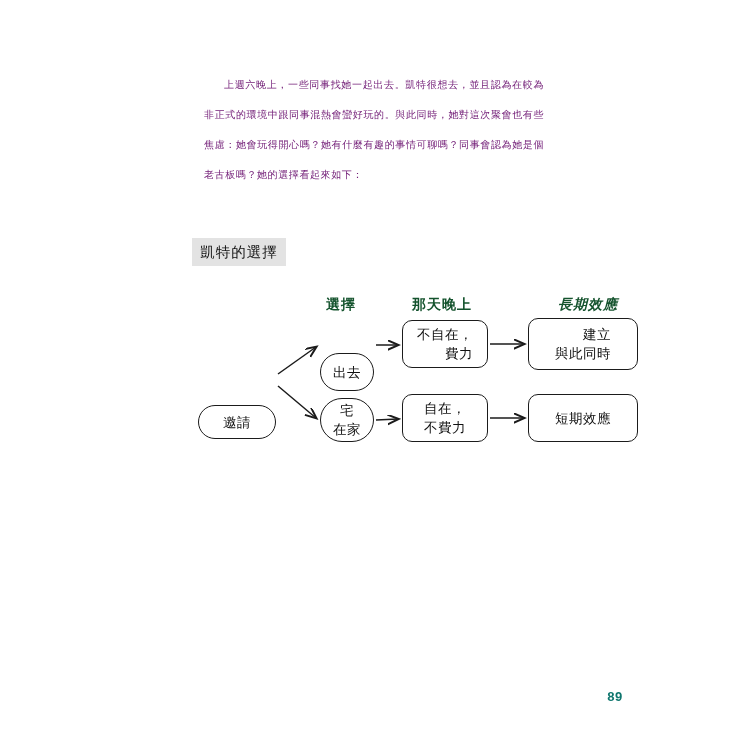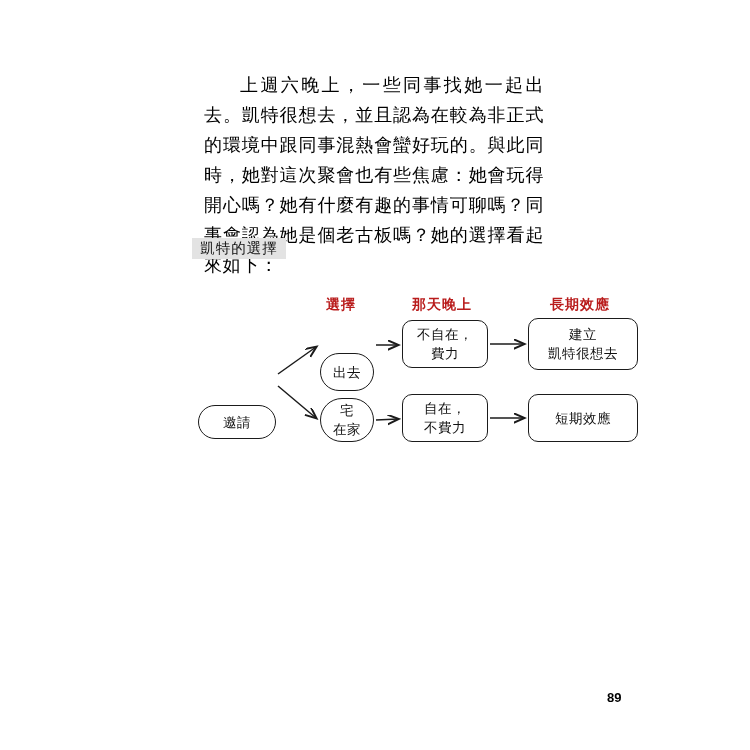--- a/index.html
+++ b/index.html
@@ -19,25 +19,25 @@
     position: absolute;
     left: 0;
     top: 0;
     width: 750px;
     height: 750px;
   }
 
   
   .para {
     position: absolute;
-    font-size: 18px;
+    font-size: 10px;
     line-height: 30px;
     letter-spacing: 0.6px;
     text-align: justify;
-    color: #000000;
+    color: #701a75;
   }
   .para-top {
     left: 204px;
     top: 70px;
     width: 340px;
   }
   .para-bottom {
     left: 204px;
     top: 520px;
     width: 344px;
@@ -45,21 +45,21 @@
   .indent {
     text-indent: 2em;
   }
 
   
   .section-chip {
     position: absolute;
     left: 192px;
     top: 238px;
     width: 94px;
-    height: 21px;
+    height: 28px;
     background: #e3e3e3;
     display: flex;
     align-items: center;
     justify-content: center;
     font-size: 14.5px;
     letter-spacing: 1px;
     color: #111;
   }
 
   
@@ -68,43 +68,43 @@
     left: 190px;
     top: 290px;
     width: 470px;
     height: 190px;
   }
   .col-head {
     position: absolute;
     font-size: 14px;
     font-weight: bold;
     letter-spacing: 1px;
-    color: #b91c1c;
+    color: #14532d;
     white-space: nowrap;
   }
   .ch-choice { left: 136px; top: 6px; }
   .ch-short  { left: 222px; top: 6px; }
-  .ch-long   { left: 360px; top: 6px; }
+  .ch-long   { left: 368px; top: 6px; font-style: italic; }
 
   .node {
     position: absolute;
     border: 1.6px solid #1b1b1b;
     background: #fff;
     display: flex;
     align-items: center;
     justify-content: center;
     text-align: center;
     font-size: 13.5px;
     line-height: 19px;
     letter-spacing: 0.5px;
     color: #111;
     box-sizing: border-box;
   }
   .node.rounded { border-radius: 22px; }
-  .node.soft    { border-radius: 10px; }
+  .node.soft    { border-radius: 10px; text-align: right; }
 
   
   .n-invite   { left: 8px;   top: 72px;  width: 78px;  height: 34px; margin-top: 43px; }
   .n-goout    { left: 130px; top: 36px;  width: 54px;  height: 38px; margin-top: 27px; }
   .n-stayhome { left: 130px; top: 108px; width: 54px;  height: 44px; }
   .n-short1   { left: 212px; top: 30px;  width: 86px;  height: 48px; }
   .n-short2   { left: 212px; top: 104px; width: 86px;  height: 48px; }
   .n-long1    { left: 338px; top: 28px;  width: 110px; height: 52px; }
   .n-long2    { left: 338px; top: 104px; width: 110px; height: 48px; }
 
@@ -133,22 +133,22 @@
     letter-spacing: 0.8px;
     color: #222;
     white-space: nowrap;
   }
   .footer-page {
     position: absolute;
     left: 607px;
     top: 0;
     font-size: 13px;
     font-weight: bold;
-    color: #000000;
-    font-family: Liberation Sans, sans-serif;
+    color: #0f766e;
+    font-family: Liberation Mono, monospace;
   }
 </style>
 </head>
 <body>
 
 <div class="page">
 
   <div class="para para-top indent">上週六晚上，一些同事找她一起出去。凱特很想去，並且認為在較為非正式的環境中跟同事混熱會蠻好玩的。與此同時，她對這次聚會也有些焦慮：她會玩得開心嗎？她有什麼有趣的事情可聊嗎？同事會認為她是個老古板嗎？她的選擇看起來如下：</div>
 
   <div class="section-chip">凱特的選擇</div>
@@ -181,21 +181,21 @@
 
     <div class="node rounded n-invite">邀請</div>
     <div class="node rounded n-goout">出去</div>
     <div class="node rounded n-stayhome" style="white-space:pre-line">宅
 在家</div>
     <div class="node soft n-short1" style="white-space:pre-line">不自在，
 費力</div>
     <div class="node soft n-short2" style="white-space:pre-line">自在，
 不費力</div>
     <div class="node soft n-long1" style="white-space:pre-line">建立
-凱特很想去</div>
+與此同時</div>
     <div class="node soft n-long2">短期效應</div>
 
   </div>
 
 
   <div class="footer">
     <span class="footer-page">89</span>
   </div>
 
 </div>

